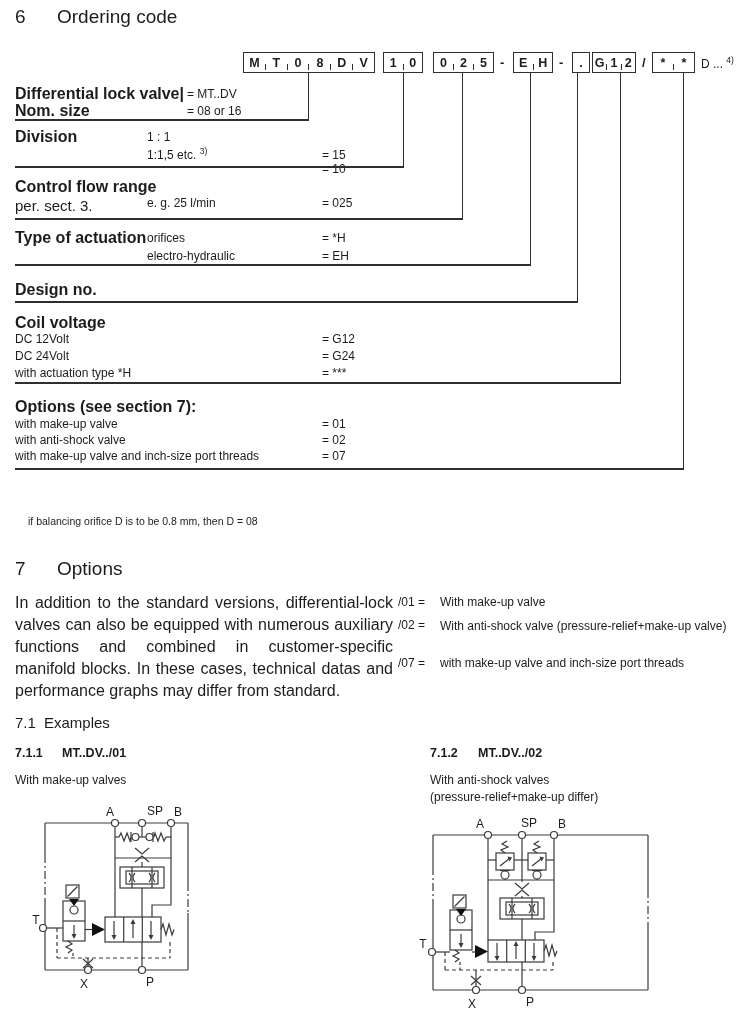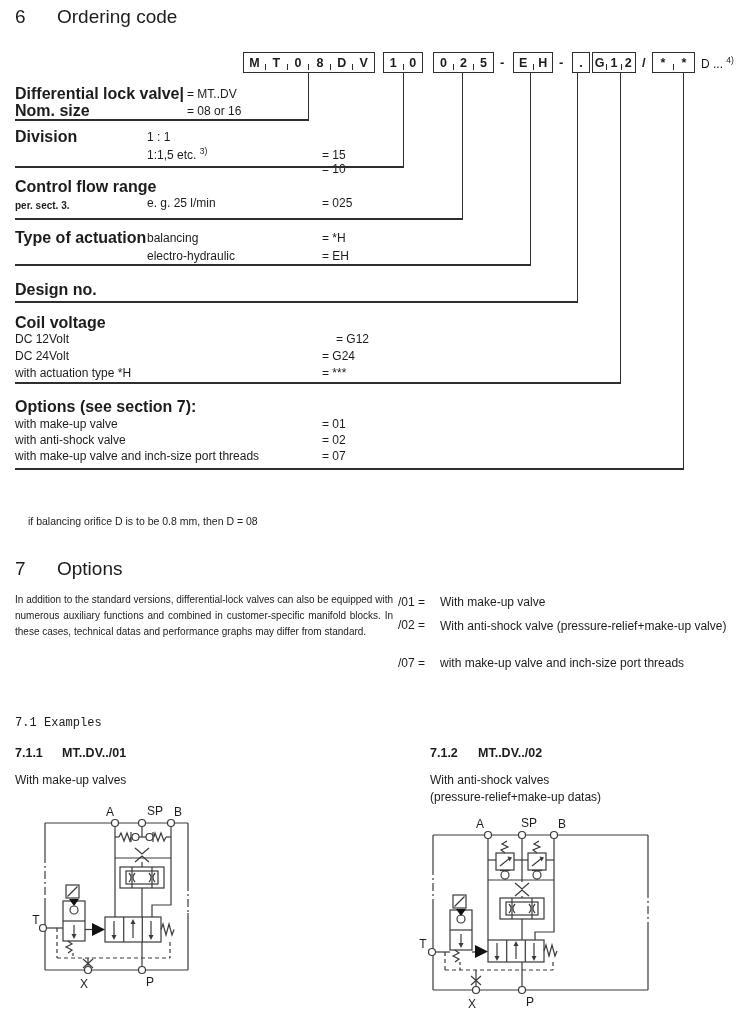--- a/index.html
+++ b/index.html
@@ -2,33 +2,33 @@
 <html><head>
 <meta charset="utf-8">
 <style>
   html,body{margin:0;padding:0;background:#fff;}
   .page{position:relative;width:756px;height:1016px;background:#fff;overflow:hidden;
         font-family:"Liberation Sans","DejaVu Sans",sans-serif;color:#1c1c1c;}
   .abs{position:absolute;white-space:nowrap;}
   .t12{font-size:12px;line-height:14px;}
   .t12b{font-size:16px;line-height:14px;font-weight:bold;}
   .t10{font-size:10.5px;line-height:13px;}
-  .t9{font-size:10px;line-height:11px;font-weight:bold;}
+  .t9{font-size:15px;line-height:11px;}
   .h1{font-size:19px;line-height:22px;}
-  .h2{font-size:12px;line-height:18px;font-family:Liberation Mono, monospace;}
+  .h2{font-size:15px;line-height:18px;}
   .h3{font-size:12.5px;line-height:15px;font-weight:bold;}
   .rule{position:absolute;height:2px;background:#2e2e2e;}
   .vline{position:absolute;width:1.2px;background:#2e2e2e;}
   .codebox{position:absolute;top:52px;height:21px;border:1.6px solid #2e2e2e;box-sizing:border-box;
            display:flex;align-items:center;font-weight:bold;font-size:12.5px;}
   .codebox .ch{flex:1;text-align:center;}
   .codebox .tick{width:1px;height:6px;background:#2e2e2e;align-self:flex-end;margin-bottom:2px;}
   .sep{position:absolute;top:55px;font-size:13px;font-weight:bold;}
   sup{font-size:8.5px;vertical-align:super;line-height:0;}
-  .para{position:absolute;font-size:10px;line-height:16px;text-align:justify;white-space:normal;}
+  .para{position:absolute;font-size:16px;line-height:22px;text-align:justify;white-space:normal;}
   .def{white-space:normal;}
   svg text{font-family:"Liberation Sans","DejaVu Sans",sans-serif;font-size:12px;fill:#1c1c1c;stroke:none;}
 </style>
 </head>
 <body>
 
 <div class="page">
 
   <div class="abs h1" style="left:15px;top:6px;">6</div>
   <div class="abs h1" style="left:57px;top:6px;">Ordering code</div>
@@ -104,32 +104,32 @@
   <div class="abs t12" style="left:322px;top:148px;">= 15</div>
   <div class="rule" style="left:15px;top:166px;width:389px;"></div>
 
   <div class="abs t12b" style="left:15px;top:180px;">Control flow range</div>
   <div class="abs t9" style="left:15px;top:200px;">per. sect. 3.</div>
   <div class="abs t12" style="left:147px;top:196px;">e. g. 25 l/min</div>
   <div class="abs t12" style="left:322px;top:196px;">= 025</div>
   <div class="rule" style="left:15px;top:218px;width:448px;"></div>
 
   <div class="abs t12b" style="left:15px;top:231px;">Type of actuation</div>
-  <div class="abs t12" style="left:147px;top:231px;">balancing</div>
+  <div class="abs t12" style="left:147px;top:231px;">orifices</div>
   <div class="abs t12" style="left:322px;top:231px;">= *H</div>
   <div class="abs t12" style="left:147px;top:249px;">electro-hydraulic</div>
   <div class="abs t12" style="left:322px;top:249px;">= EH</div>
   <div class="rule" style="left:15px;top:264px;width:516px;"></div>
 
   <div class="abs t12b" style="left:15px;top:283px;">Design no.</div>
   <div class="rule" style="left:15px;top:301px;width:563px;"></div>
 
   <div class="abs t12b" style="left:15px;top:316px;">Coil voltage</div>
   <div class="abs t12" style="left:15px;top:332px;">DC 12Volt</div>
-  <div class="abs t12" style="left:336px;top:332px;">= G12</div>
+  <div class="abs t12" style="left:322px;top:332px;">= G12</div>
   <div class="abs t12" style="left:15px;top:349px;">DC 24Volt</div>
   <div class="abs t12" style="left:322px;top:349px;">= G24</div>
   <div class="abs t12" style="left:15px;top:366px;">with actuation type *H</div>
   <div class="abs t12" style="left:322px;top:366px;">= ***</div>
   <div class="rule" style="left:15px;top:382px;width:606px;"></div>
 
   <div class="abs t12b" style="left:15px;top:400px;">Options (see section 7):</div>
   <div class="abs t12" style="left:15px;top:417px;">with make-up valve</div>
   <div class="abs t12" style="left:322px;top:417px;">= 01</div>
   <div class="abs t12" style="left:15px;top:433px;">with anti-shock valve</div>
@@ -154,21 +154,21 @@
   <div class="abs h2" style="left:15px;top:714px;">7.1</div>
   <div class="abs h2" style="left:44px;top:714px;">Examples</div>
 
   <div class="abs h3" style="left:15px;top:746px;">7.1.1</div>
   <div class="abs h3" style="left:62px;top:746px;">MT..DV../01</div>
   <div class="abs t12" style="left:15px;top:773px;">With make-up valves</div>
 
   <div class="abs h3" style="left:430px;top:746px;">7.1.2</div>
   <div class="abs h3" style="left:478px;top:746px;">MT..DV../02</div>
   <div class="abs t12" style="left:430px;top:773px;">With anti-shock valves</div>
-  <div class="abs t12" style="left:430px;top:790px;">(pressure-relief+make-up datas)</div>
+  <div class="abs t12" style="left:430px;top:790px;">(pressure-relief+make-up differ)</div>
 
   <svg class="abs" style="left:30px;top:795px;" width="220" height="221" viewBox="0 0 220 221">
     <g stroke="#3a3a3a" fill="none" stroke-width="1.2">
       <path d="M15,28 H158"></path>
       <path d="M15,28 V60"></path>
         <path d="M15,60 V105" stroke-dasharray="8,3,2,3"></path>
         <path d="M15,105 V175"></path>
       <path d="M158,28 V88"></path>
         <path d="M158,88 V118" stroke-dasharray="8,3,2,3"></path>
         <path d="M158,118 V175"></path>

